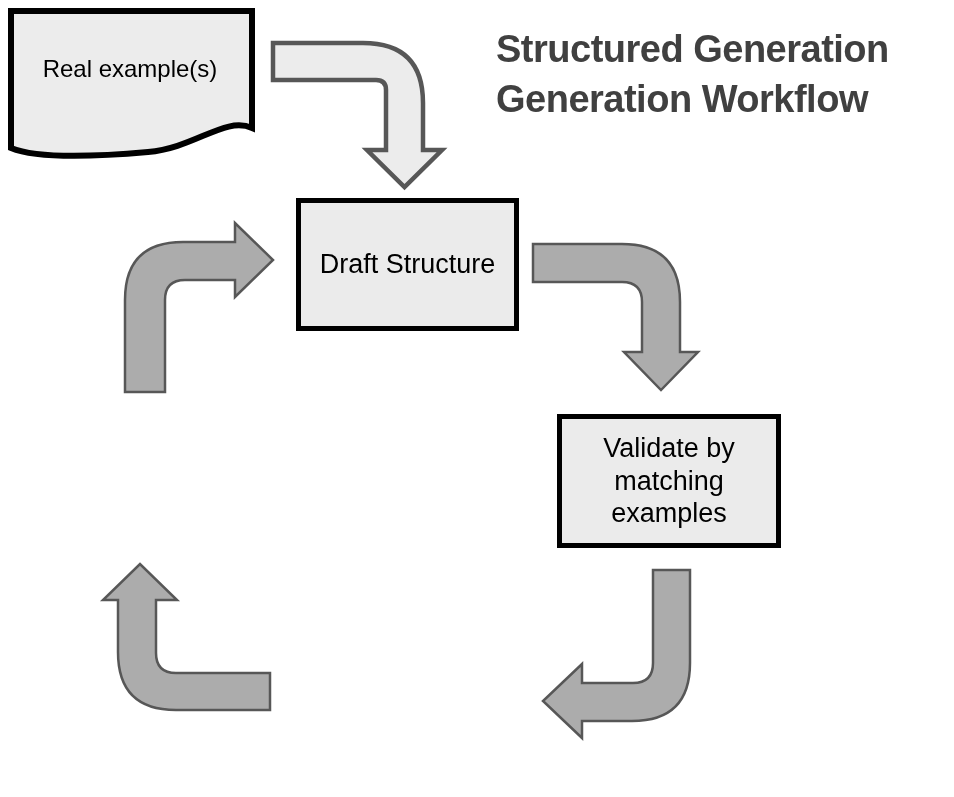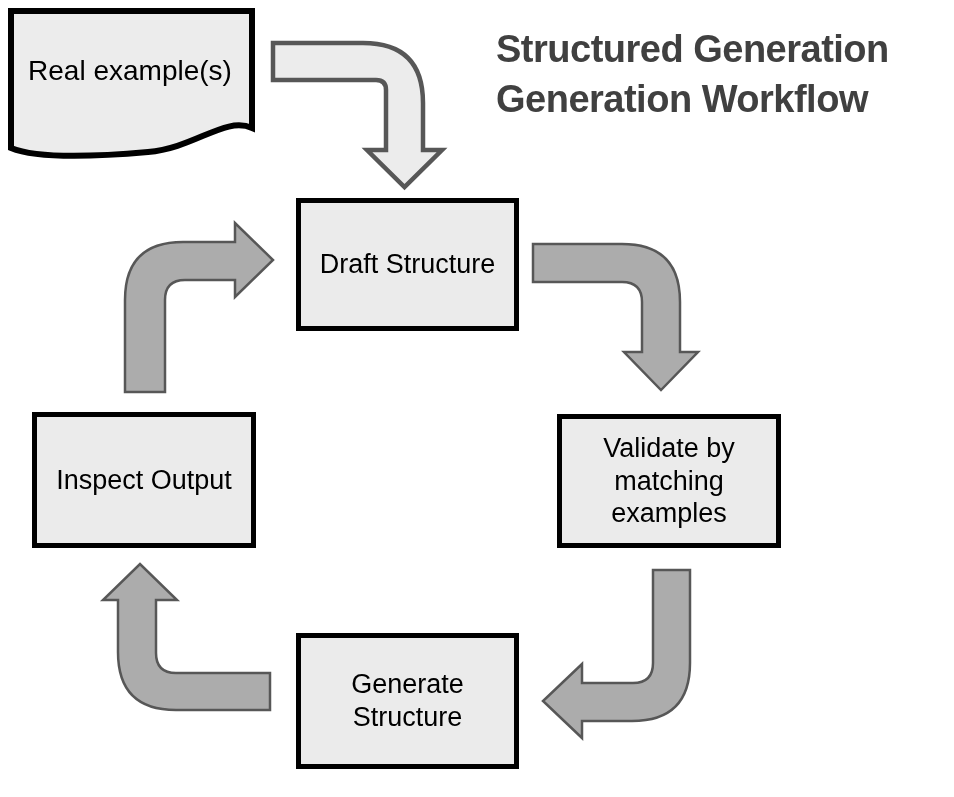--- a/index.html
+++ b/index.html
@@ -30,21 +30,21 @@
     padding: 0 4px;
   }
   .node-draft    { left: 296px; top: 198px; width: 223px; height: 133px; }
   .node-validate { left: 557px; top: 414px; width: 224px; height: 134px; }
   .node-generate { left: 296px; top: 633px; width: 223px; height: 136px; }
   .node-inspect  { left:  32px; top: 412px; width: 224px; height: 136px; }
   .doc-label {
     position: absolute;
     left: 13px; top: 55px; width: 234px;
     text-align: center;
-    font-size: 28px;
+    font-size: 24px;
     color: #000000;
   }
   .page-title {
     position: absolute;
     left: 496px; top: 24px; width: 458px;
     font-size: 38px;
     font-weight: 700;
     line-height: 50px;
     letter-spacing: -0.5px;
     color: #404040;
@@ -73,26 +73,20 @@
   <div class="doc-label">Real example(s)</div>
 
   <div class="node node-draft">
     <span>Draft Structure</span>
   </div>
 
   <div class="node node-validate">
     <span>Validate by matching examples</span>
   </div>
 
-  <div class="node node-generate">
-    <span>Generate Structure</span>
-  </div>
 
-  <div class="node node-inspect">
-    <span>Inspect Output</span>
-  </div>
 
   <div class="page-title">
     <div>Structured Generation</div>
     <div>Generation Workflow</div>
   </div>
 
 </div>
 
 </body></html>

